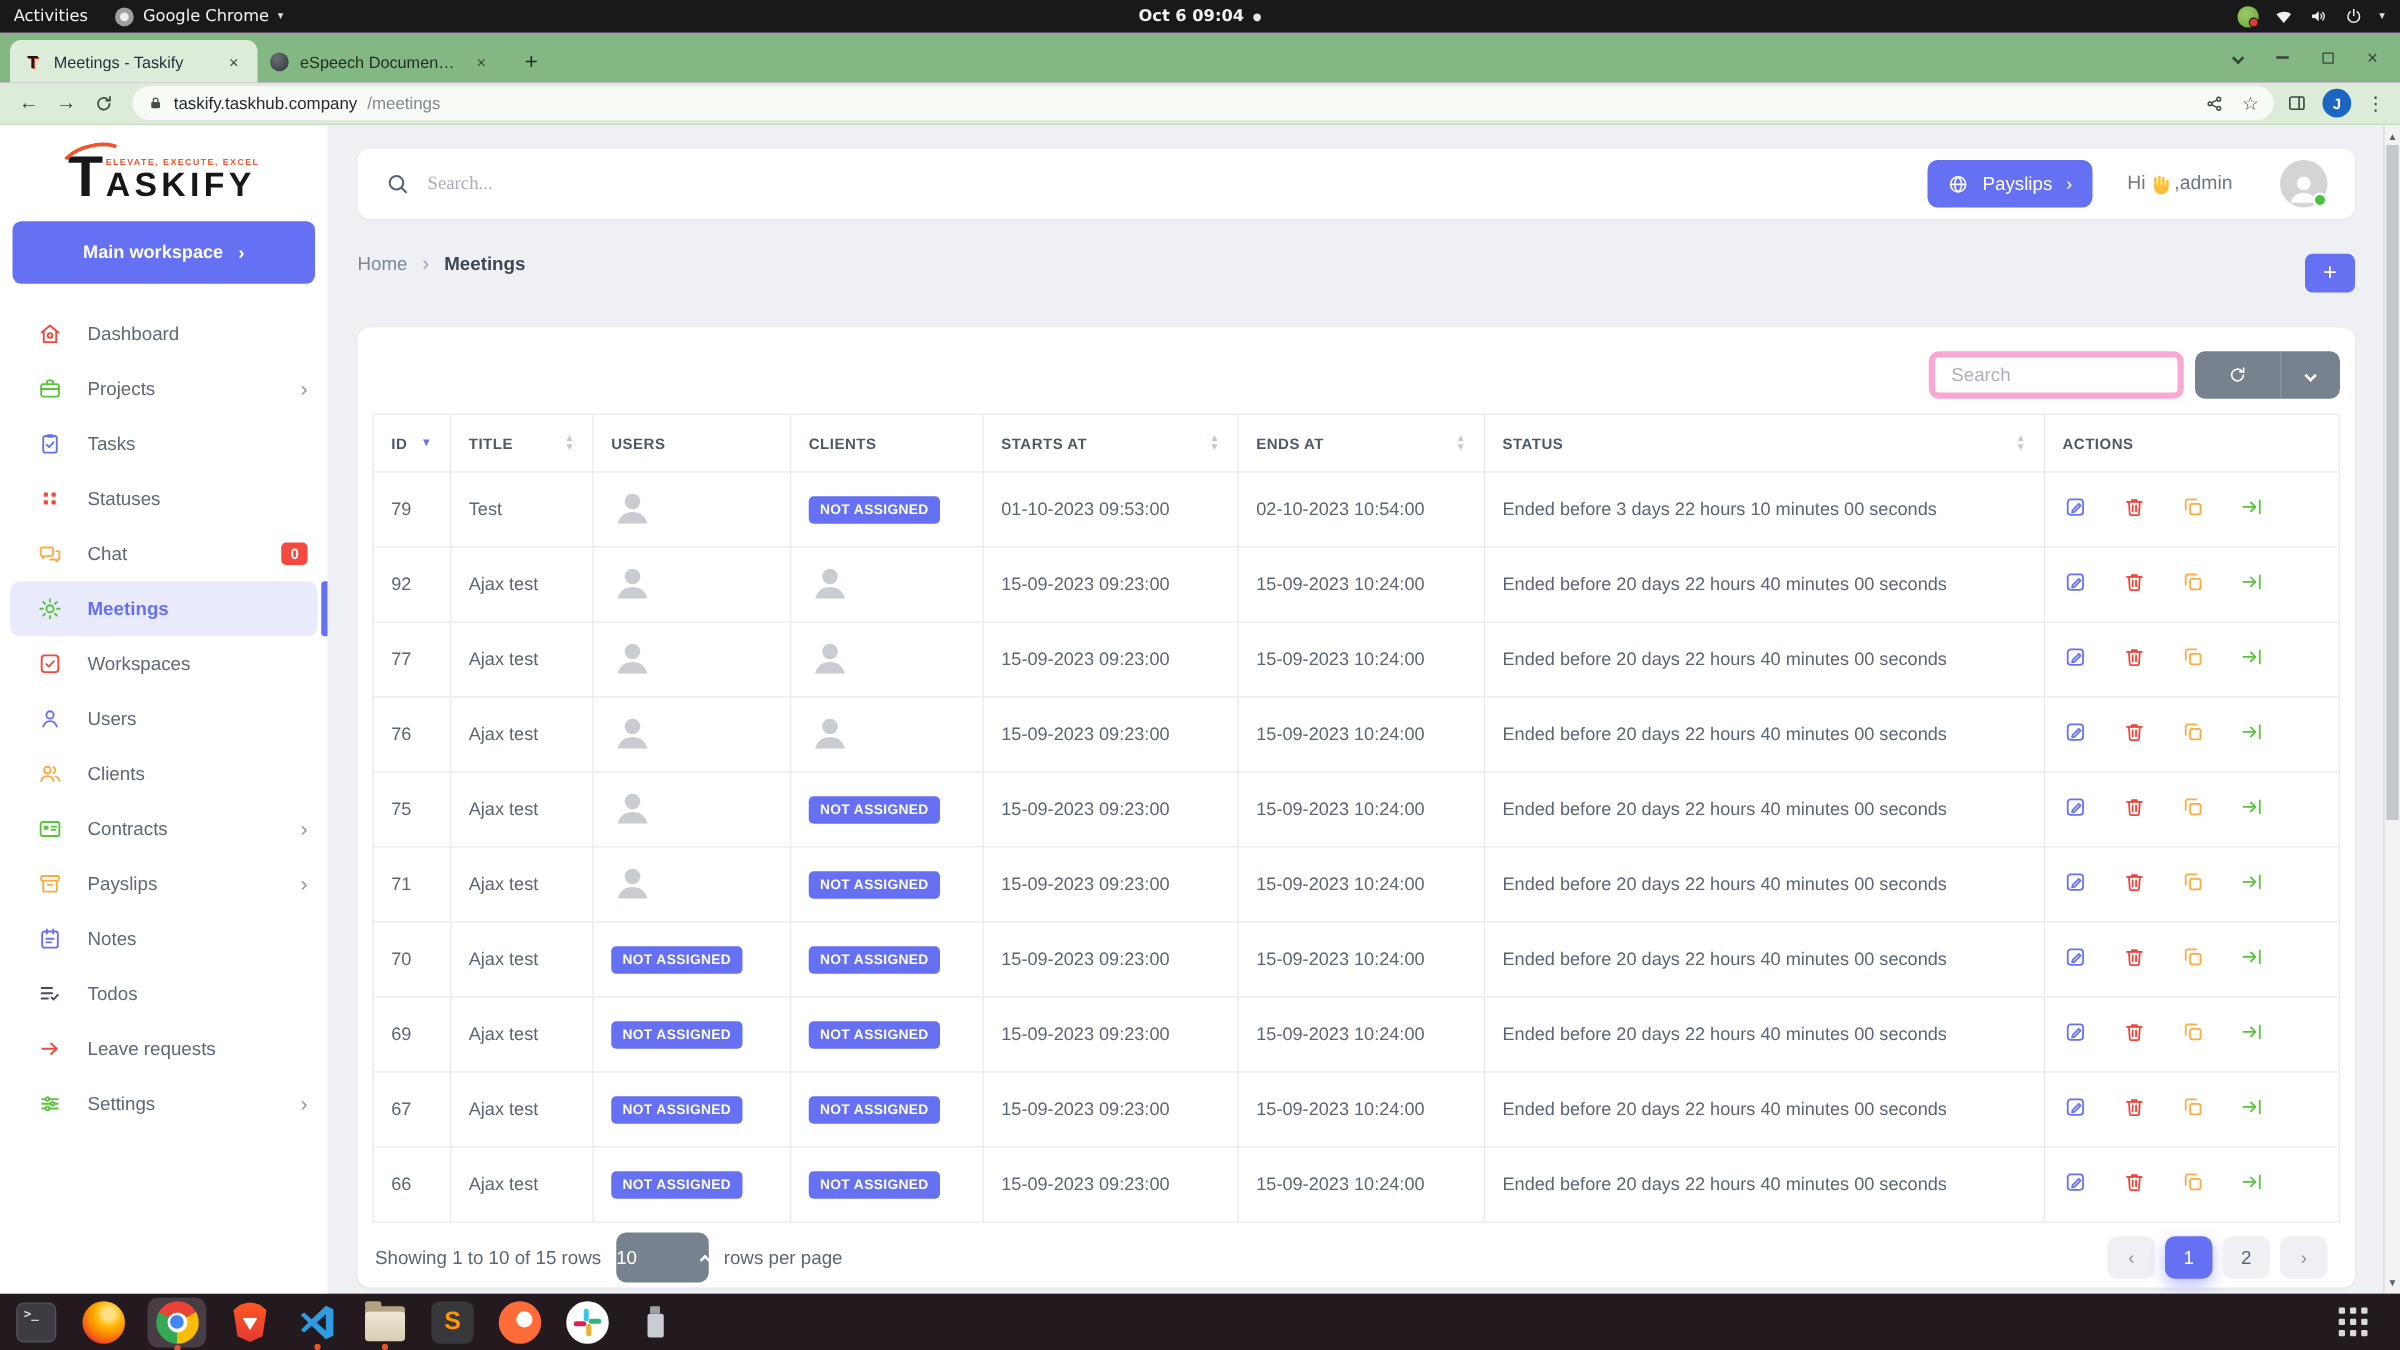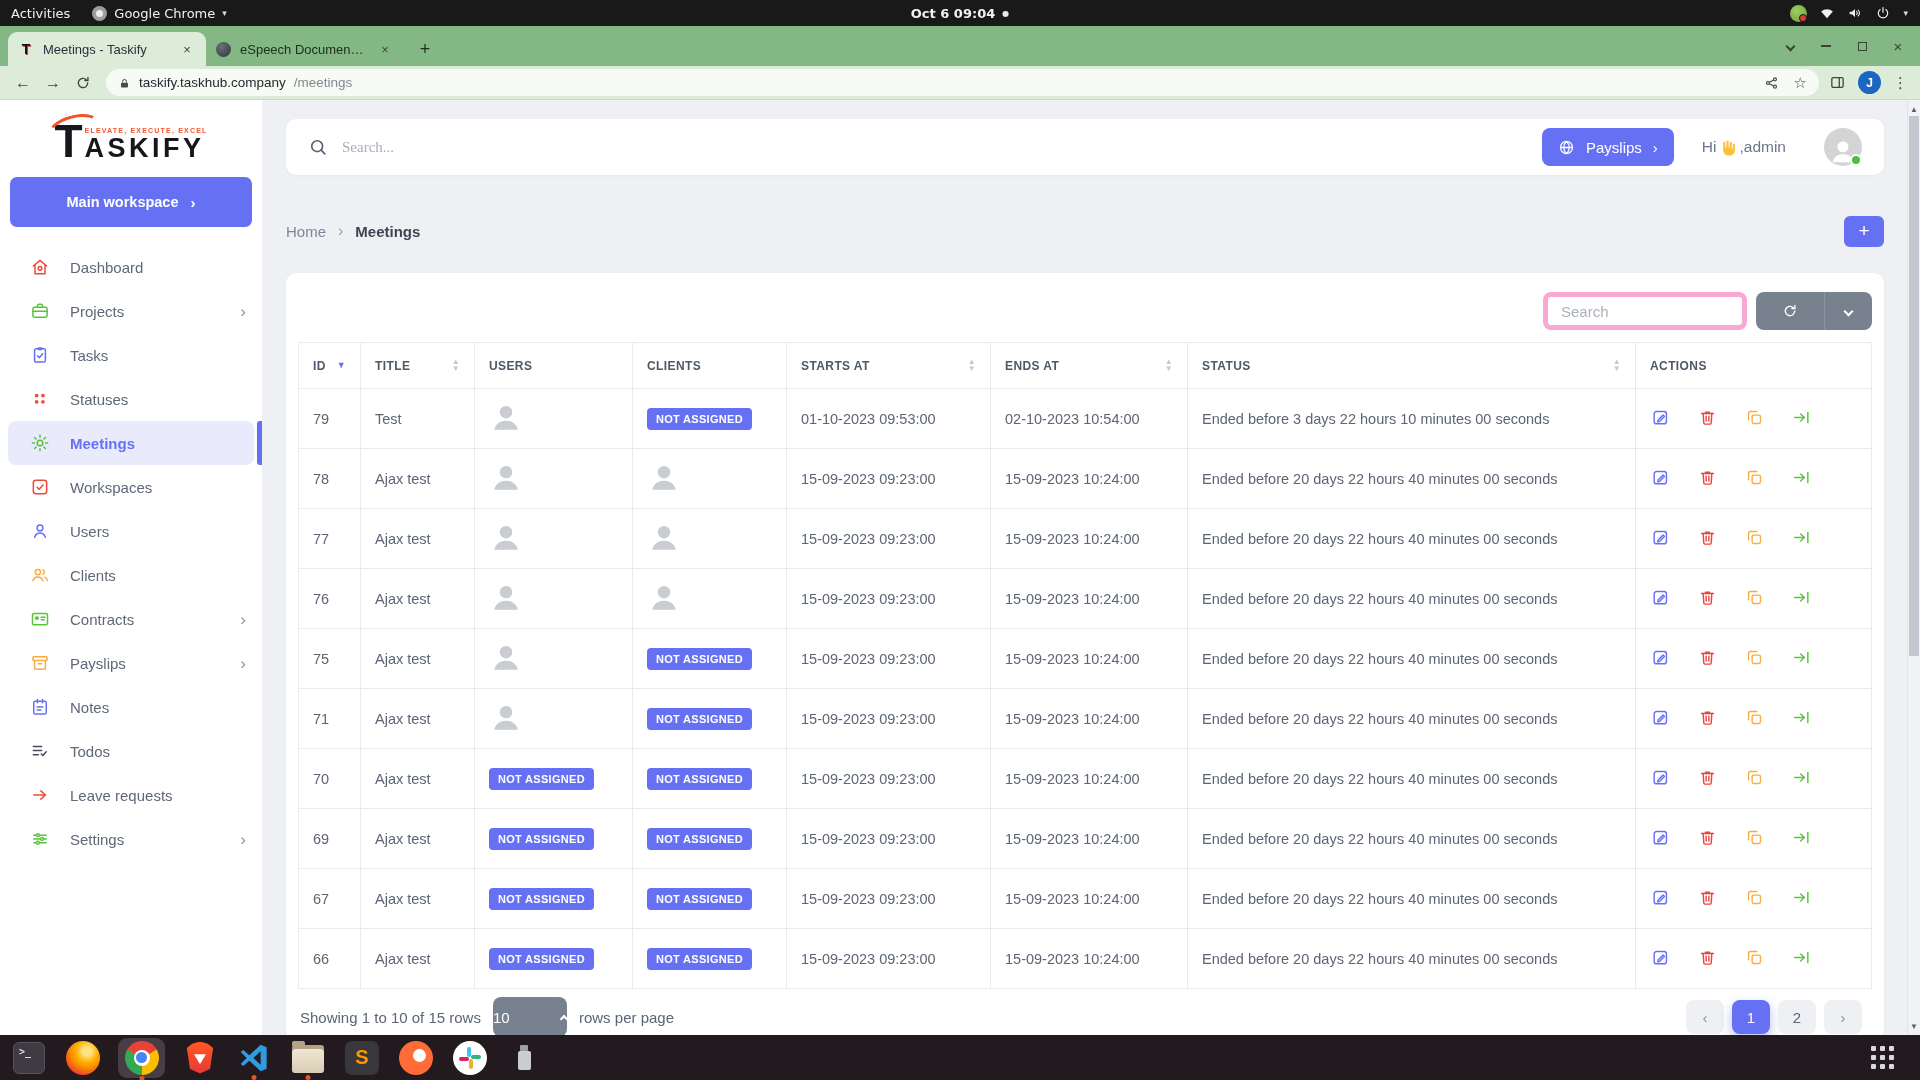--- a/index.html
+++ b/index.html
@@ -92,21 +92,21 @@
   .lang-btn .svg-ic svg{width:100%;height:100%}
   .lang-chev{font-size:15px}
   .greeting{display:flex;align-items:center;gap:2px;font-size:15.5px;color:#6d7687;margin-left:14px;white-space:nowrap}
   .hand-ic{width:17px;height:17px;display:inline-flex;margin:0 1px}
   .hand-ic svg{width:100%;height:100%}
   .hdr-avatar{width:38px;height:38px;border-radius:50%;background:#d2d4d6;position:relative;margin-left:12px;flex:0 0 auto;display:flex;align-items:flex-end;justify-content:center;overflow:hidden}
   .hdr-avatar svg{width:30px;height:30px;color:#fff}
   .avatar-wrap{position:relative;margin-left:12px}
   .avatar-wrap .status{position:absolute;right:0;bottom:0;width:12px;height:12px;border-radius:50%;background:#49c13d;border:2px solid #fff;z-index:2}
 
-  .crumb-row{margin-top:39px;height:34px;display:flex;align-items:center}
+  .crumb-row{margin-top:28px;height:34px;display:flex;align-items:flex-start}
   .crumb-parent{color:#7d8798;font-size:15px;cursor:pointer}
   .crumb-sep{color:#9aa2b1;margin:0 12px;font-size:16px}
   .crumb-current{color:#3e4654;font-size:15px;font-weight:700}
   .add-btn{margin-left:auto;width:40px;height:31px;background:#6571f2;color:#fff;border:none;border-radius:6px;font-size:19px;display:flex;align-items:center;justify-content:center;cursor:pointer;font-family:inherit}
 
   .table-card{margin-top:25px;height:768px;background:#fff;border-radius:10px;box-shadow:0 1px 3px rgba(40,50,90,.05);padding:19px 12px 0;display:flex;flex-direction:column}
   .tbl-toolbar{display:flex;justify-content:flex-end;align-items:center;gap:9px;height:38px;flex:0 0 auto}
   .tbl-search{width:204px;height:38px;border:5px solid #f9a8d4;border-radius:8px;padding:0 13px;font-size:15px;color:#3e4654;outline:none;font-family:inherit}
   .tbl-search::placeholder{color:#aab1bd}
   .btn-group{height:38px;background:#78828f;border-radius:8px;display:flex;align-items:center;overflow:hidden}
@@ -328,20 +328,28 @@
             <span class="nav-label">Tasks</span>
           </div>
           <div class="nav-item">
             <span class="svg-ic" style="color: rgb(240, 72, 59);"><svg viewBox="0 0 24 24" fill="currentColor">
                 <rect x="6" y="6" width="4" height="4" rx="1"></rect>
                 <rect x="13.5" y="6" width="4" height="4" rx="1"></rect>
                 <rect x="6" y="13.5" width="4" height="4" rx="1"></rect>
                 <rect x="13.5" y="13.5" width="4" height="4" rx="1"></rect>
               </svg></span>
             <span class="nav-label">Statuses</span>
+          </div>
+          <div class="nav-item">
+            <span class="svg-ic" style="color: rgb(251, 171, 63);"><svg viewBox="0 0 24 24" fill="none" stroke="currentColor" stroke-width="1.8" stroke-linecap="round" stroke-linejoin="round">
+                <path d="M7 14.5 5 16v-2H4.5A1.5 1.5 0 0 1 3 12.5v-5A1.5 1.5 0 0 1 4.5 6h9A1.5 1.5 0 0 1 15 7.5v5a1.5 1.5 0 0 1-1.5 1.5z"></path>
+                <path d="M18 9.5h1.5A1.5 1.5 0 0 1 21 11v5a1.5 1.5 0 0 1-1.5 1.5H19v2l-2.5-2H12.5"></path>
+              </svg></span>
+            <span class="nav-label">Chat</span>
+            <span class="nav-badge">0</span>
           </div>
           <div class="nav-item active">
             <span class="svg-ic" style="color: rgb(87, 196, 58);"><svg viewBox="0 0 24 24" fill="none" stroke="currentColor" stroke-width="1.8" stroke-linecap="round" stroke-linejoin="round">
                 <circle cx="12" cy="12" r="3.4"></circle>
                 <path d="M12 2.8v2.4M12 18.8v2.4M21.2 12h-2.4M5.2 12H2.8M18.5 5.5l-1.7 1.7M7.2 16.8l-1.7 1.7M18.5 18.5l-1.7-1.7M7.2 7.2 5.5 5.5"></path>
               </svg></span>
             <span class="nav-label">Meetings</span>
           </div>
           <div class="nav-item">
             <span class="svg-ic" style="color: rgb(240, 72, 59);"><svg viewBox="0 0 24 24" fill="none" stroke="currentColor" stroke-width="1.8" stroke-linecap="round" stroke-linejoin="round">
@@ -573,21 +581,21 @@
                       </svg></span></button><button class="act act-duplicate"><span class="svg-ic"><svg viewBox="0 0 24 24" fill="none" stroke="currentColor" stroke-width="1.8" stroke-linecap="round" stroke-linejoin="round">
                         <path d="M15 4.5H6.5a2 2 0 0 0-2 2V15"></path>
                         <rect x="9" y="9" width="10.5" height="10.5" rx="2"></rect>
                       </svg></span></button><button class="act act-go"><span class="svg-ic"><svg viewBox="0 0 24 24" fill="none" stroke="currentColor" stroke-width="1.8" stroke-linecap="round" stroke-linejoin="round">
                         <path d="M3.5 12h12"></path>
                         <path d="m11 7.5 4.5 4.5L11 16.5"></path>
                         <path d="M20 5.5v13"></path>
                       </svg></span></button></td>
               </tr>
               <tr>
-                <td>78</td>
+                <td>92</td>
                 <td>Ajax test</td>
                 <td><span class="svg-ic cell-avatar"><svg viewBox="0 0 24 24" fill="currentColor">
                       <circle cx="12" cy="8.6" r="4.4"></circle>
                       <path d="M3.6 21c1.2-4.3 4.3-6.4 8.4-6.4s7.2 2.1 8.4 6.4z"></path>
                     </svg></span></td>
                 <td><span class="svg-ic cell-avatar"><svg viewBox="0 0 24 24" fill="currentColor">
                       <circle cx="12" cy="8.6" r="4.4"></circle>
                       <path d="M3.6 21c1.2-4.3 4.3-6.4 8.4-6.4s7.2 2.1 8.4 6.4z"></path>
                     </svg></span></td>
                 <td>15-09-2023 09:23:00</td>

